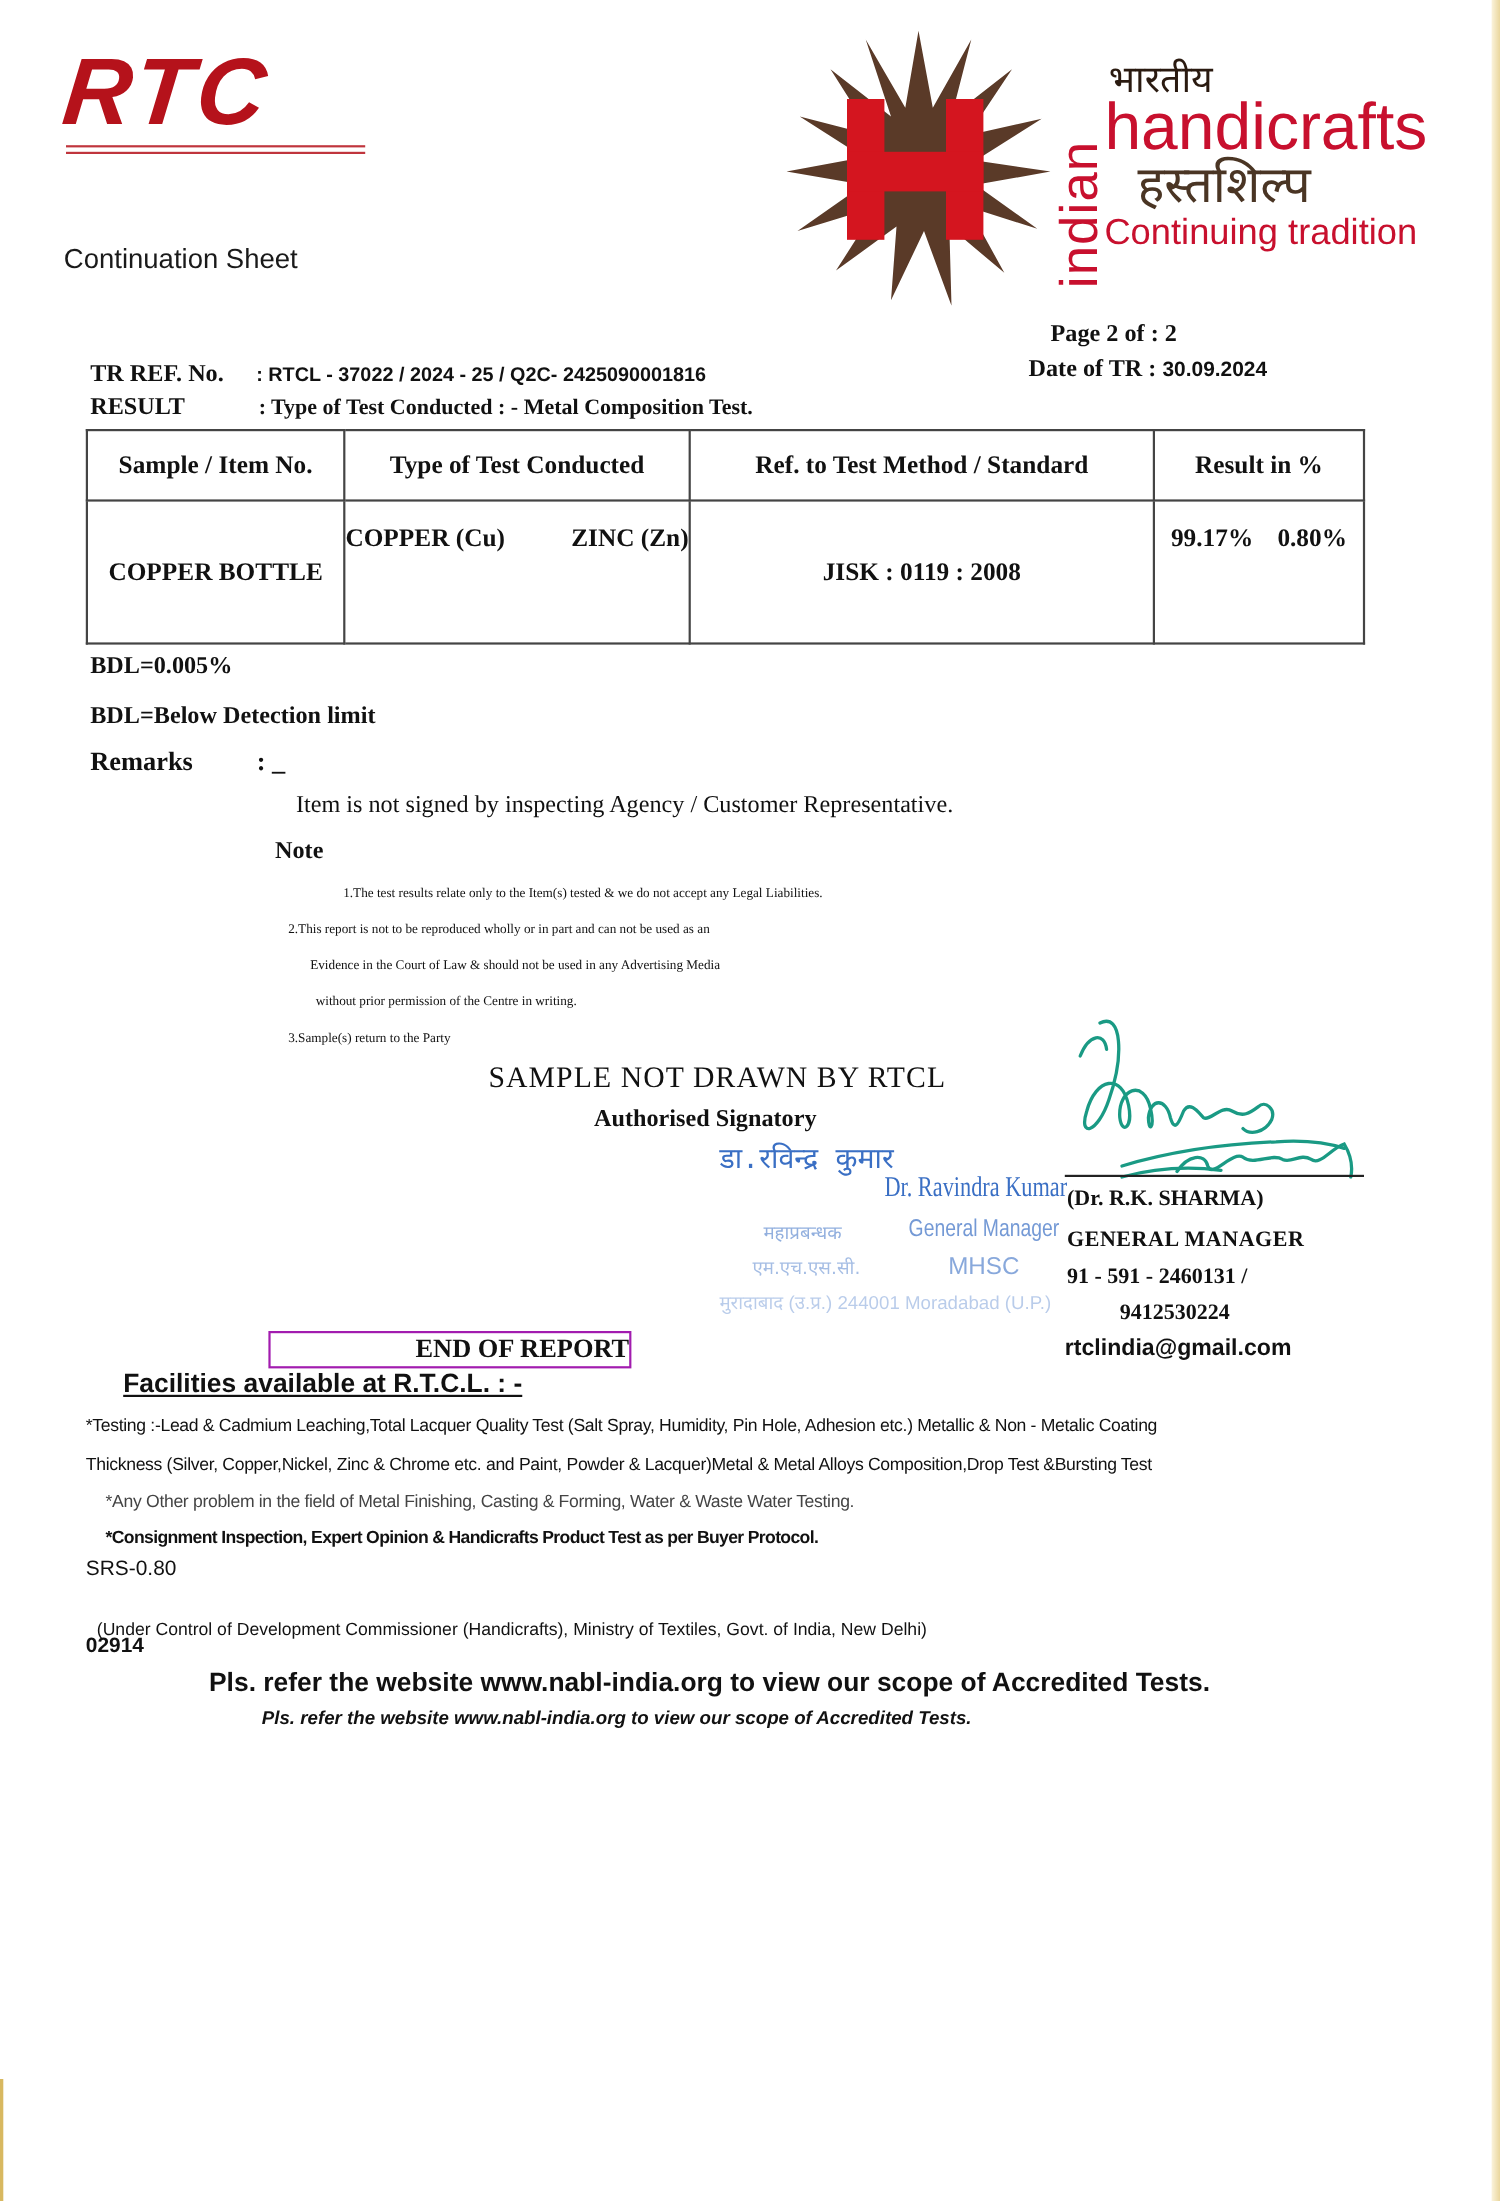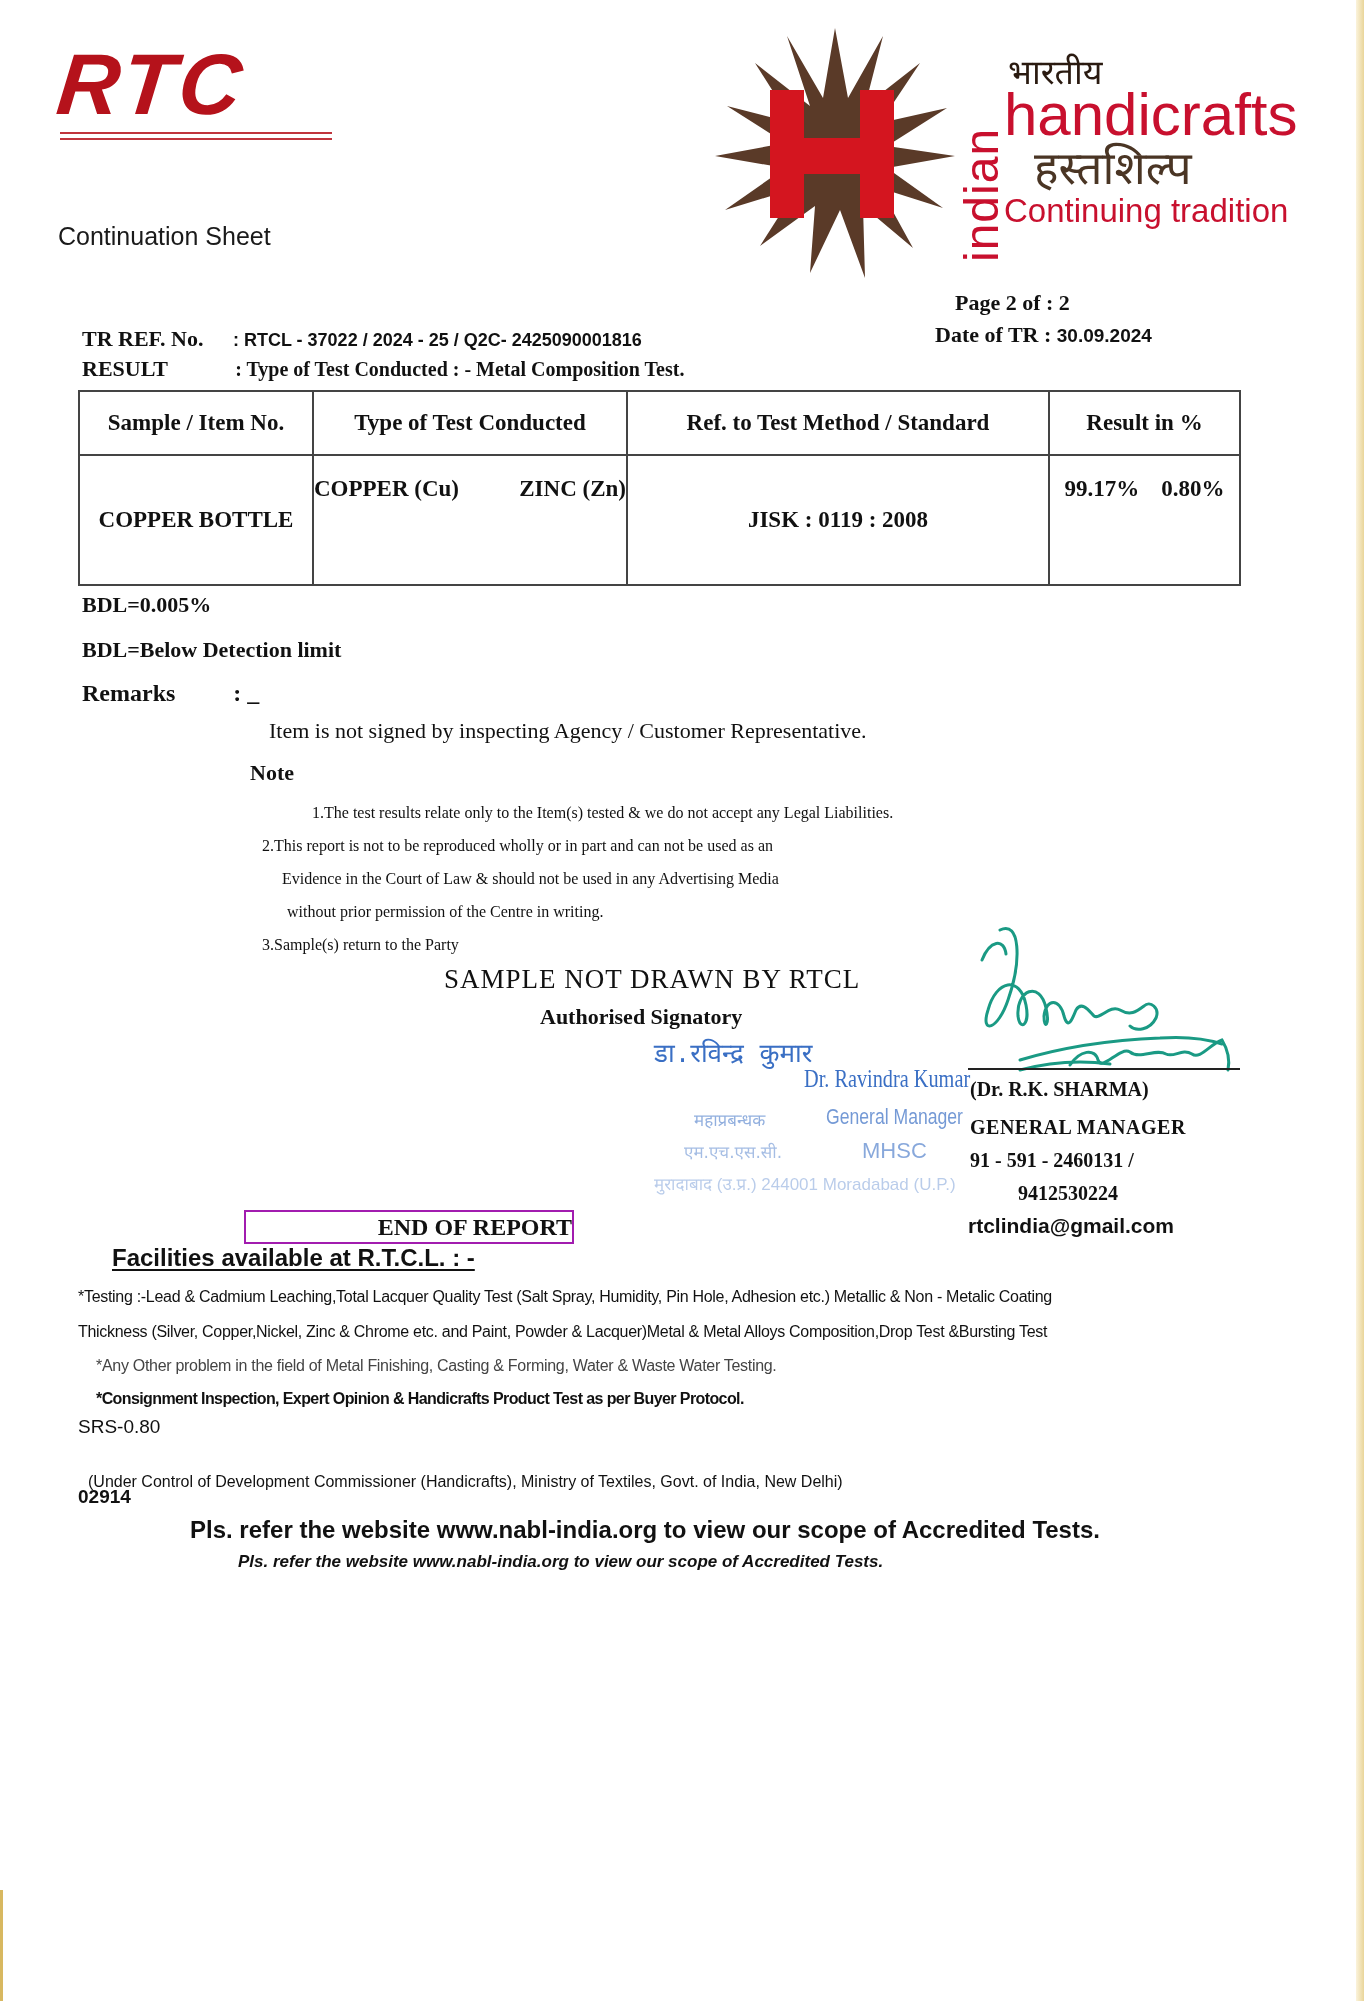--- a/index.html
+++ b/index.html
@@ -74,21 +74,21 @@
   .result-table td.body { height: 128px; }
   .cell-stack { display: flex; flex-direction: row; justify-content: space-between; height: 100px; padding: 6px 0; box-sizing: border-box; }
   .cell-stack.results { justify-content: center; gap: 22px; }
 
   .bdl1 { left: 82px; top: 592px; font-size: 22px; font-weight: bold; }
   .bdl2 { left: 82px; top: 637px; font-size: 22px; font-weight: bold; }
   .remarks { left: 82px; top: 680px; font-size: 24px; font-weight: bold; }
   .remarks .colon { margin-left: 52px; }
   .not-signed { left: 228px; top: 718px; font-size: 22px; font-weight: normal; margin-left: 41px; }
   .note-h { left: 250px; top: 760px; font-size: 22px; font-weight: bold; }
-  .note { font-size: 16px; }
+  .note { font-size: 12px; }
   .n1 { left: 312px; top: 804px; }
   .n2a { left: 262px; top: 837px; }
   .n2b { left: 282px; top: 870px; }
   .n2c { left: 287px; top: 903px; }
   .n3 { left: 262px; top: 936px; }
   .sample-not { left: 444px; top: 964px; font-size: 27px; letter-spacing: 1px; font-family: "Liberation Serif", serif; }
   .auth-sig { left: 540px; top: 1004px; font-size: 22px; font-weight: bold; }
 
   
   .stamp { font-family: "Liberation Sans", sans-serif; color: #3a6fc4; }

